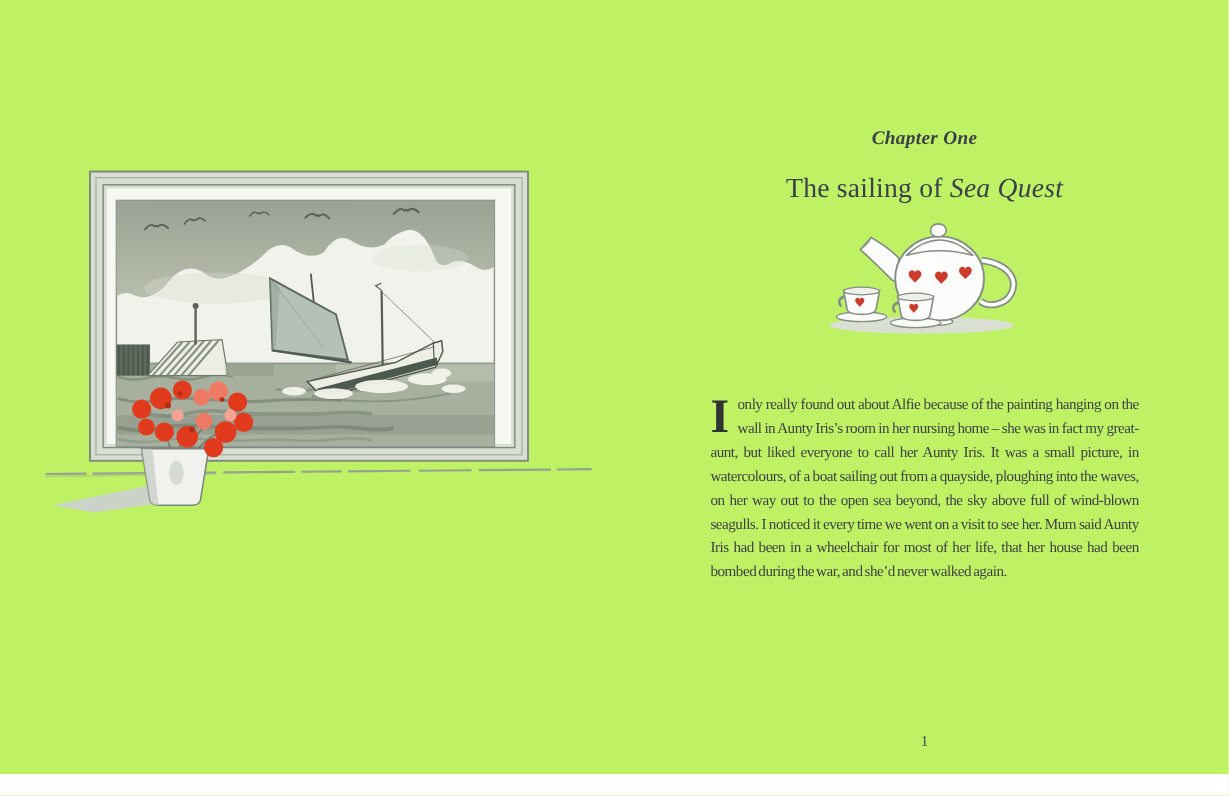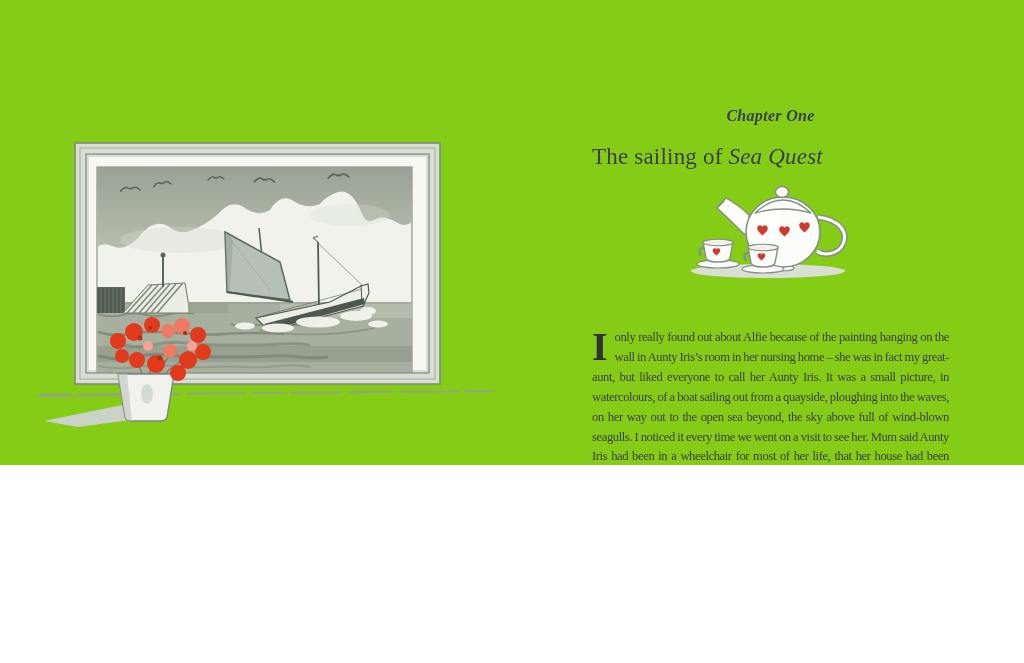--- a/index.html
+++ b/index.html
@@ -1,25 +1,25 @@
 <!DOCTYPE html>
 <html style="--frame_sage: #d8dfd2; --frame_line: #7f897e; --mat_white: #f7f8f3; --paper_white: #f0f2eb; --sky_gray: #9aa294; --sea_green: #a7b09f; --wave_dark: #6d7868; --sail_gray: #b5c0b7; --hull_dark: #4d584e; --quay_dark: #5e6a5e; --flower_red: #e23a1d; --flower_pink: #ef7a64; --heart_red: #ce3a2c; --outline_gray: #848e84; --shadow_green: #cbd2c8; --heading_dark: #3a404a; --body_text: #3e4144;"><head>
 <meta charset="utf-8">
 <style>
   html,body{margin:0;padding:0;background:#ffffff;}
-  .spread{position:relative;width:1024px;height:465px;background:#84cc16;overflow:hidden;
+  .spread{position:relative;width:1024px;height:645px;background:#bef264;overflow:hidden;
           font-family:"Liberation Serif","DejaVu Serif",serif;}
   
   .left-illo{position:absolute;left:30px;top:118px;}
   
   .right-page{position:absolute;left:592px;top:0;width:357px;height:663px;}
   .chapter-label{position:absolute;top:106px;left:0;right:0;text-align:center;
                  font-style:italic;font-weight:bold;font-size:16px;line-height:1.2;
                  letter-spacing:.3px;color:var(--heading_dark,#3a404a);}
-  .title{position:absolute;top:143px;left:0;right:0;margin:0;
+  .title{position:absolute;top:143px;left:0;right:0;margin:0;text-align:center;
          font-weight:normal;font-size:23px;line-height:1.2;letter-spacing:.2px;
          color:var(--heading_dark,#3a404a);}
   .title em{font-style:italic;}
   .teapot-illo{position:absolute;left:79px;top:181px;}
   .body-text{position:absolute;top:328px;left:0;width:357px;
              font-size:12.6px;line-height:19.9px;letter-spacing:-.4px;word-spacing:-1px;
              color:var(--body_text,#3e4144);text-align:justify;}
   .body-text p{margin:0;}
   .para-indent{text-indent:17px;}
   .drop-cap{float:left;font-size:40px;line-height:.85;font-weight:bold;

